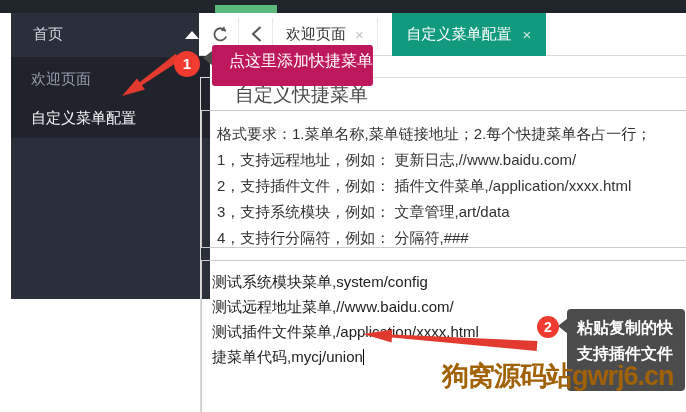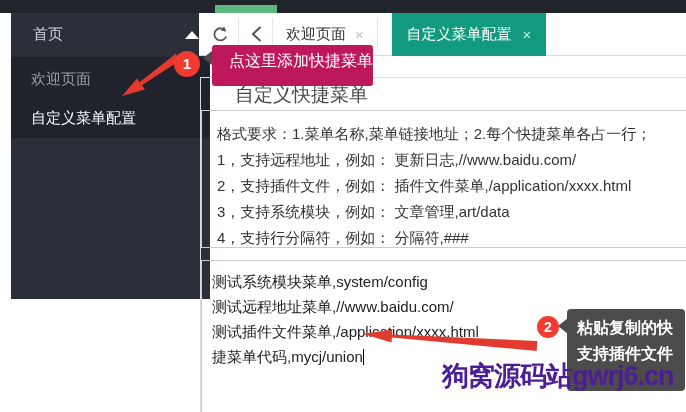--- a/index.html
+++ b/index.html
@@ -65,21 +65,21 @@
            text-align:center; z-index:45; }
   .badge1 { left:174px; top:51px; width:26px; height:26px; font-size:15px; line-height:26px; }
   .badge2 { left:537px; top:316px; width:22px; height:22px; font-size:14px; line-height:22px; }
   .tooltip2 { position:absolute; left:567px; top:309px; width:118px; height:82px; background:#4c4c4c;
               border-radius:4px; padding:6px 0 0 10px; z-index:40;font-weight:bold; }
   .tooltip2 .tt2-line { color:#fff; font-size:16px; line-height:26px; white-space:nowrap; }
   .tooltip2-tail { position:absolute; left:558px; top:318px; width:0; height:0; z-index:40;
                    border-top:8px solid transparent; border-bottom:8px solid transparent;
                    border-right:10px solid #4c4c4c; }
   .watermark { position:absolute; left:442px; top:358px; font-size:27px; font-weight:bold;
-               color:#4c1d95; z-index:60; white-space:nowrap; letter-spacing:-1px; }
+               color:#a16207; z-index:60; white-space:nowrap; letter-spacing:-1px; }
   .arrows { position:absolute; left:0; top:0; width:686px; height:412px; z-index:35; pointer-events:none; }
 </style>
 </head>
 <body>
 
 <div class="screen">
 
   <div class="topbar">
     <div class="topbar-chip"></div>
   </div>

